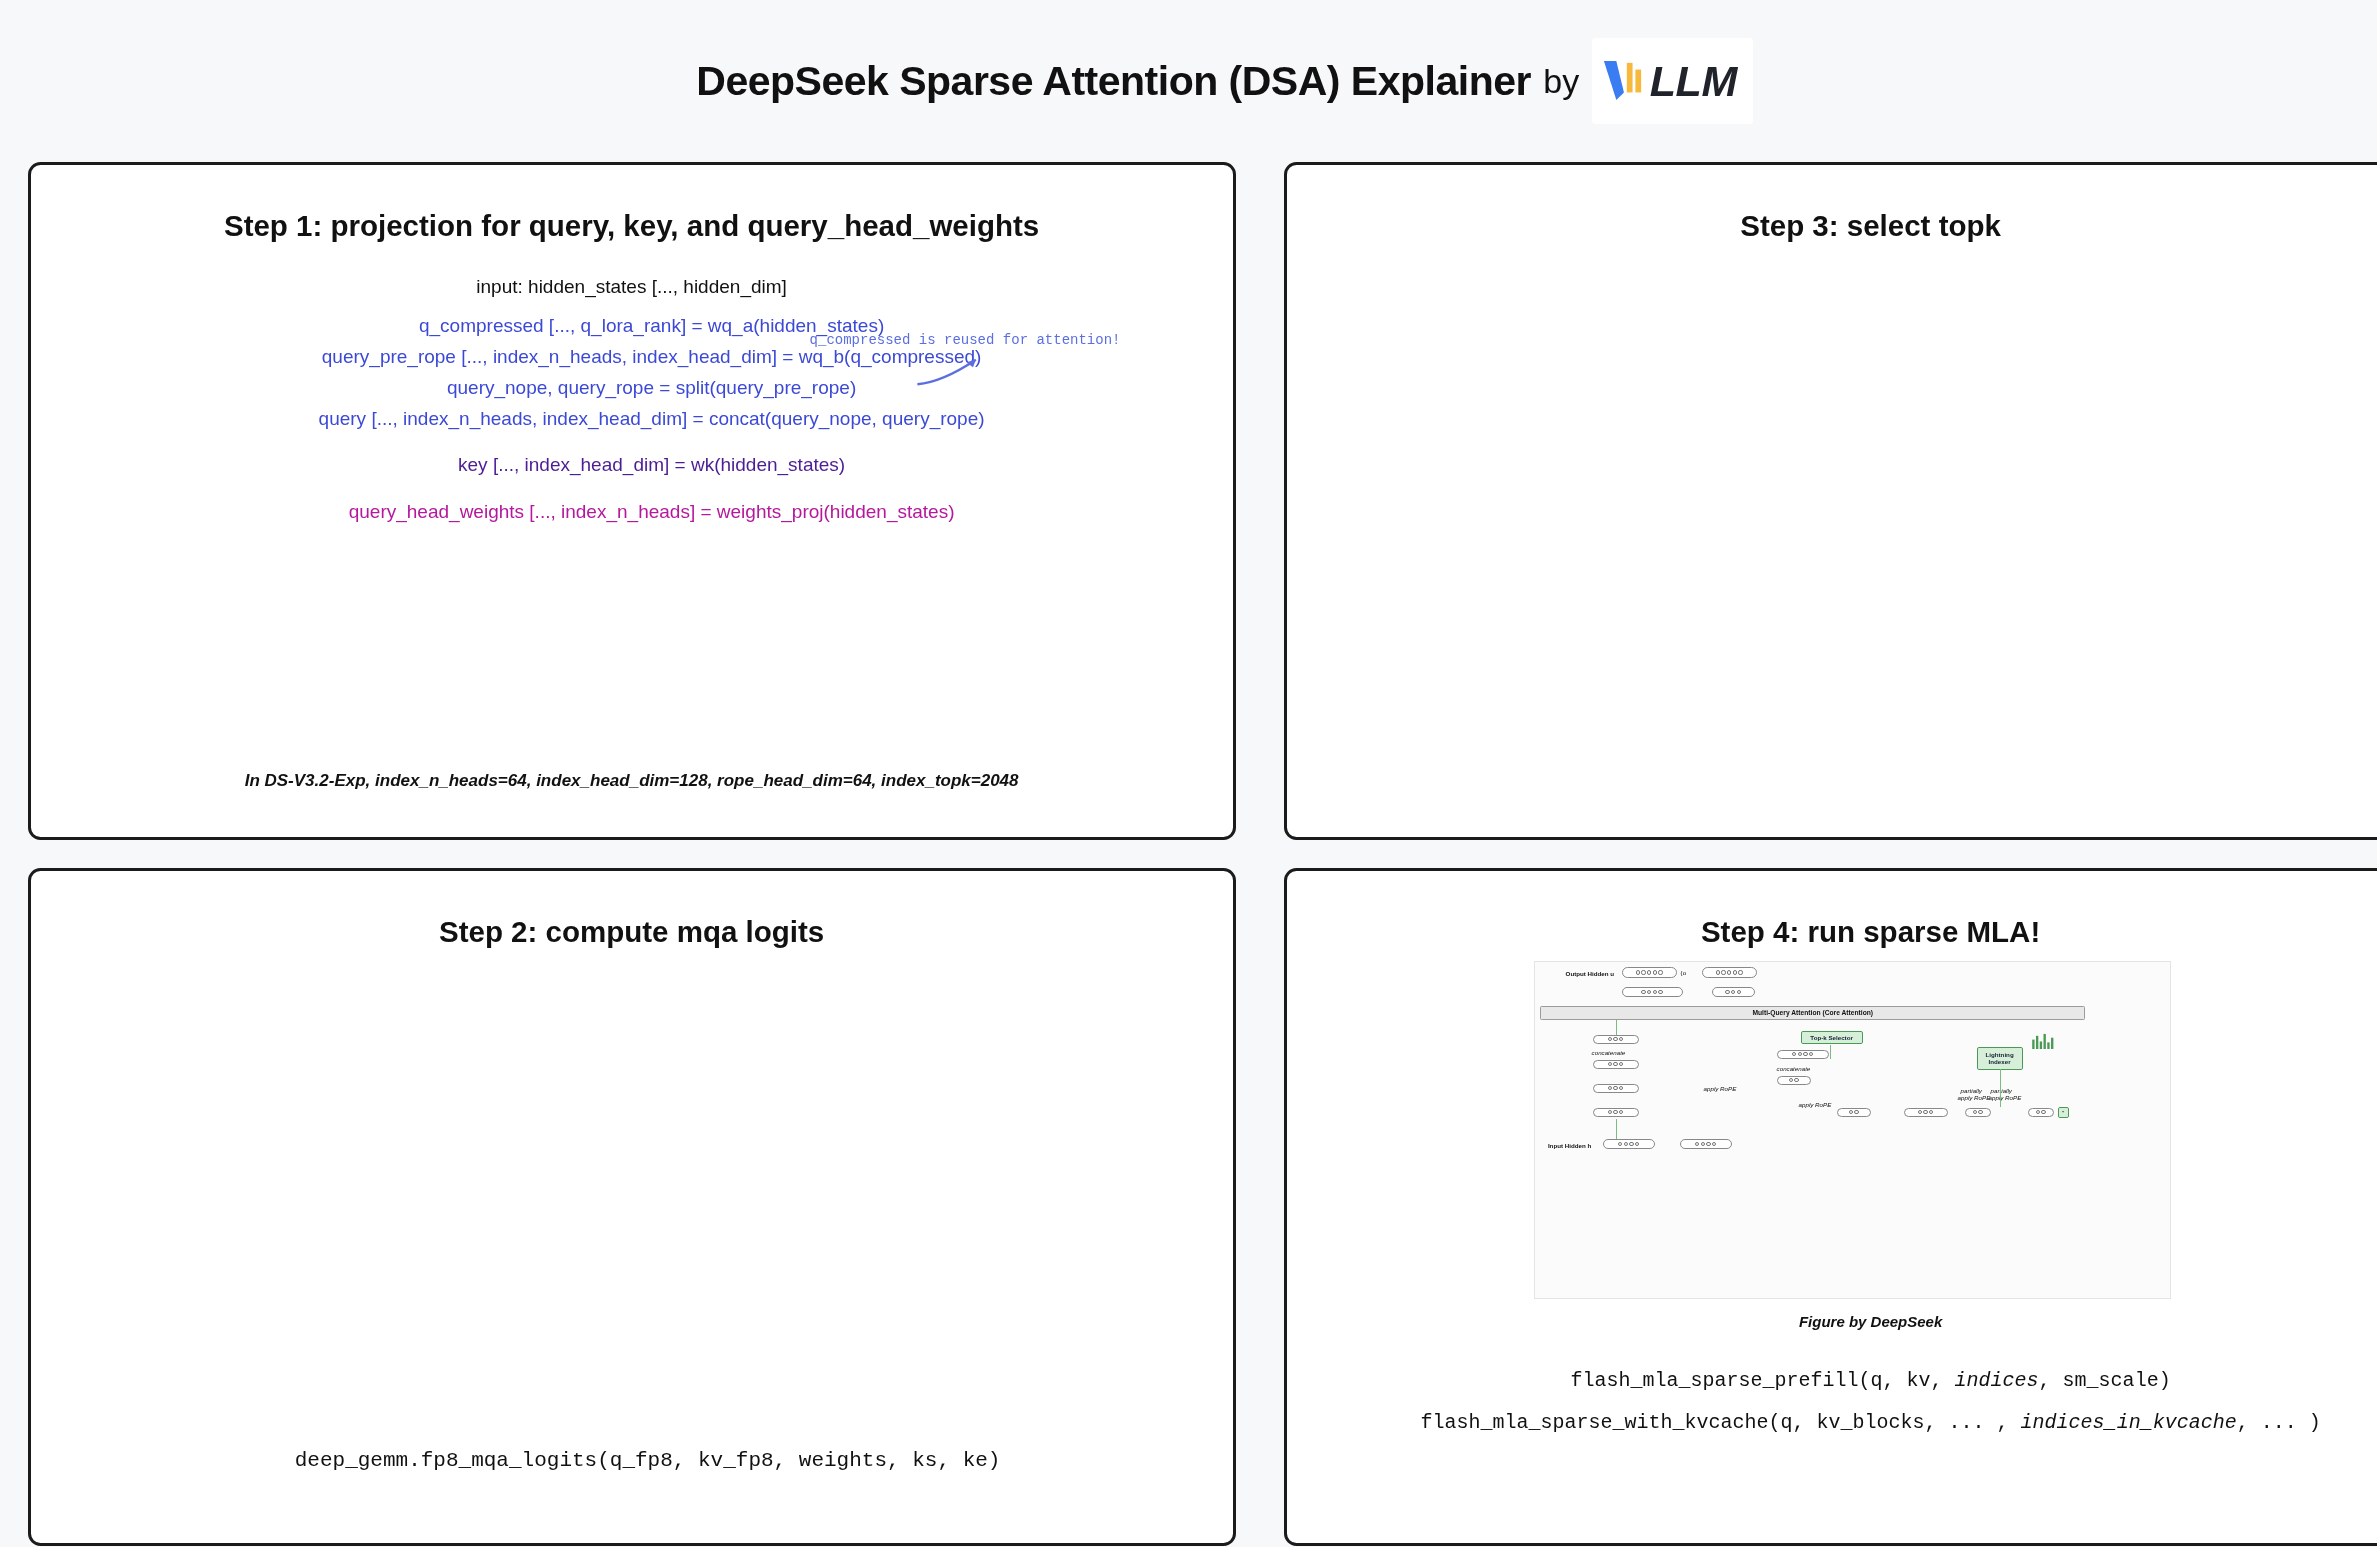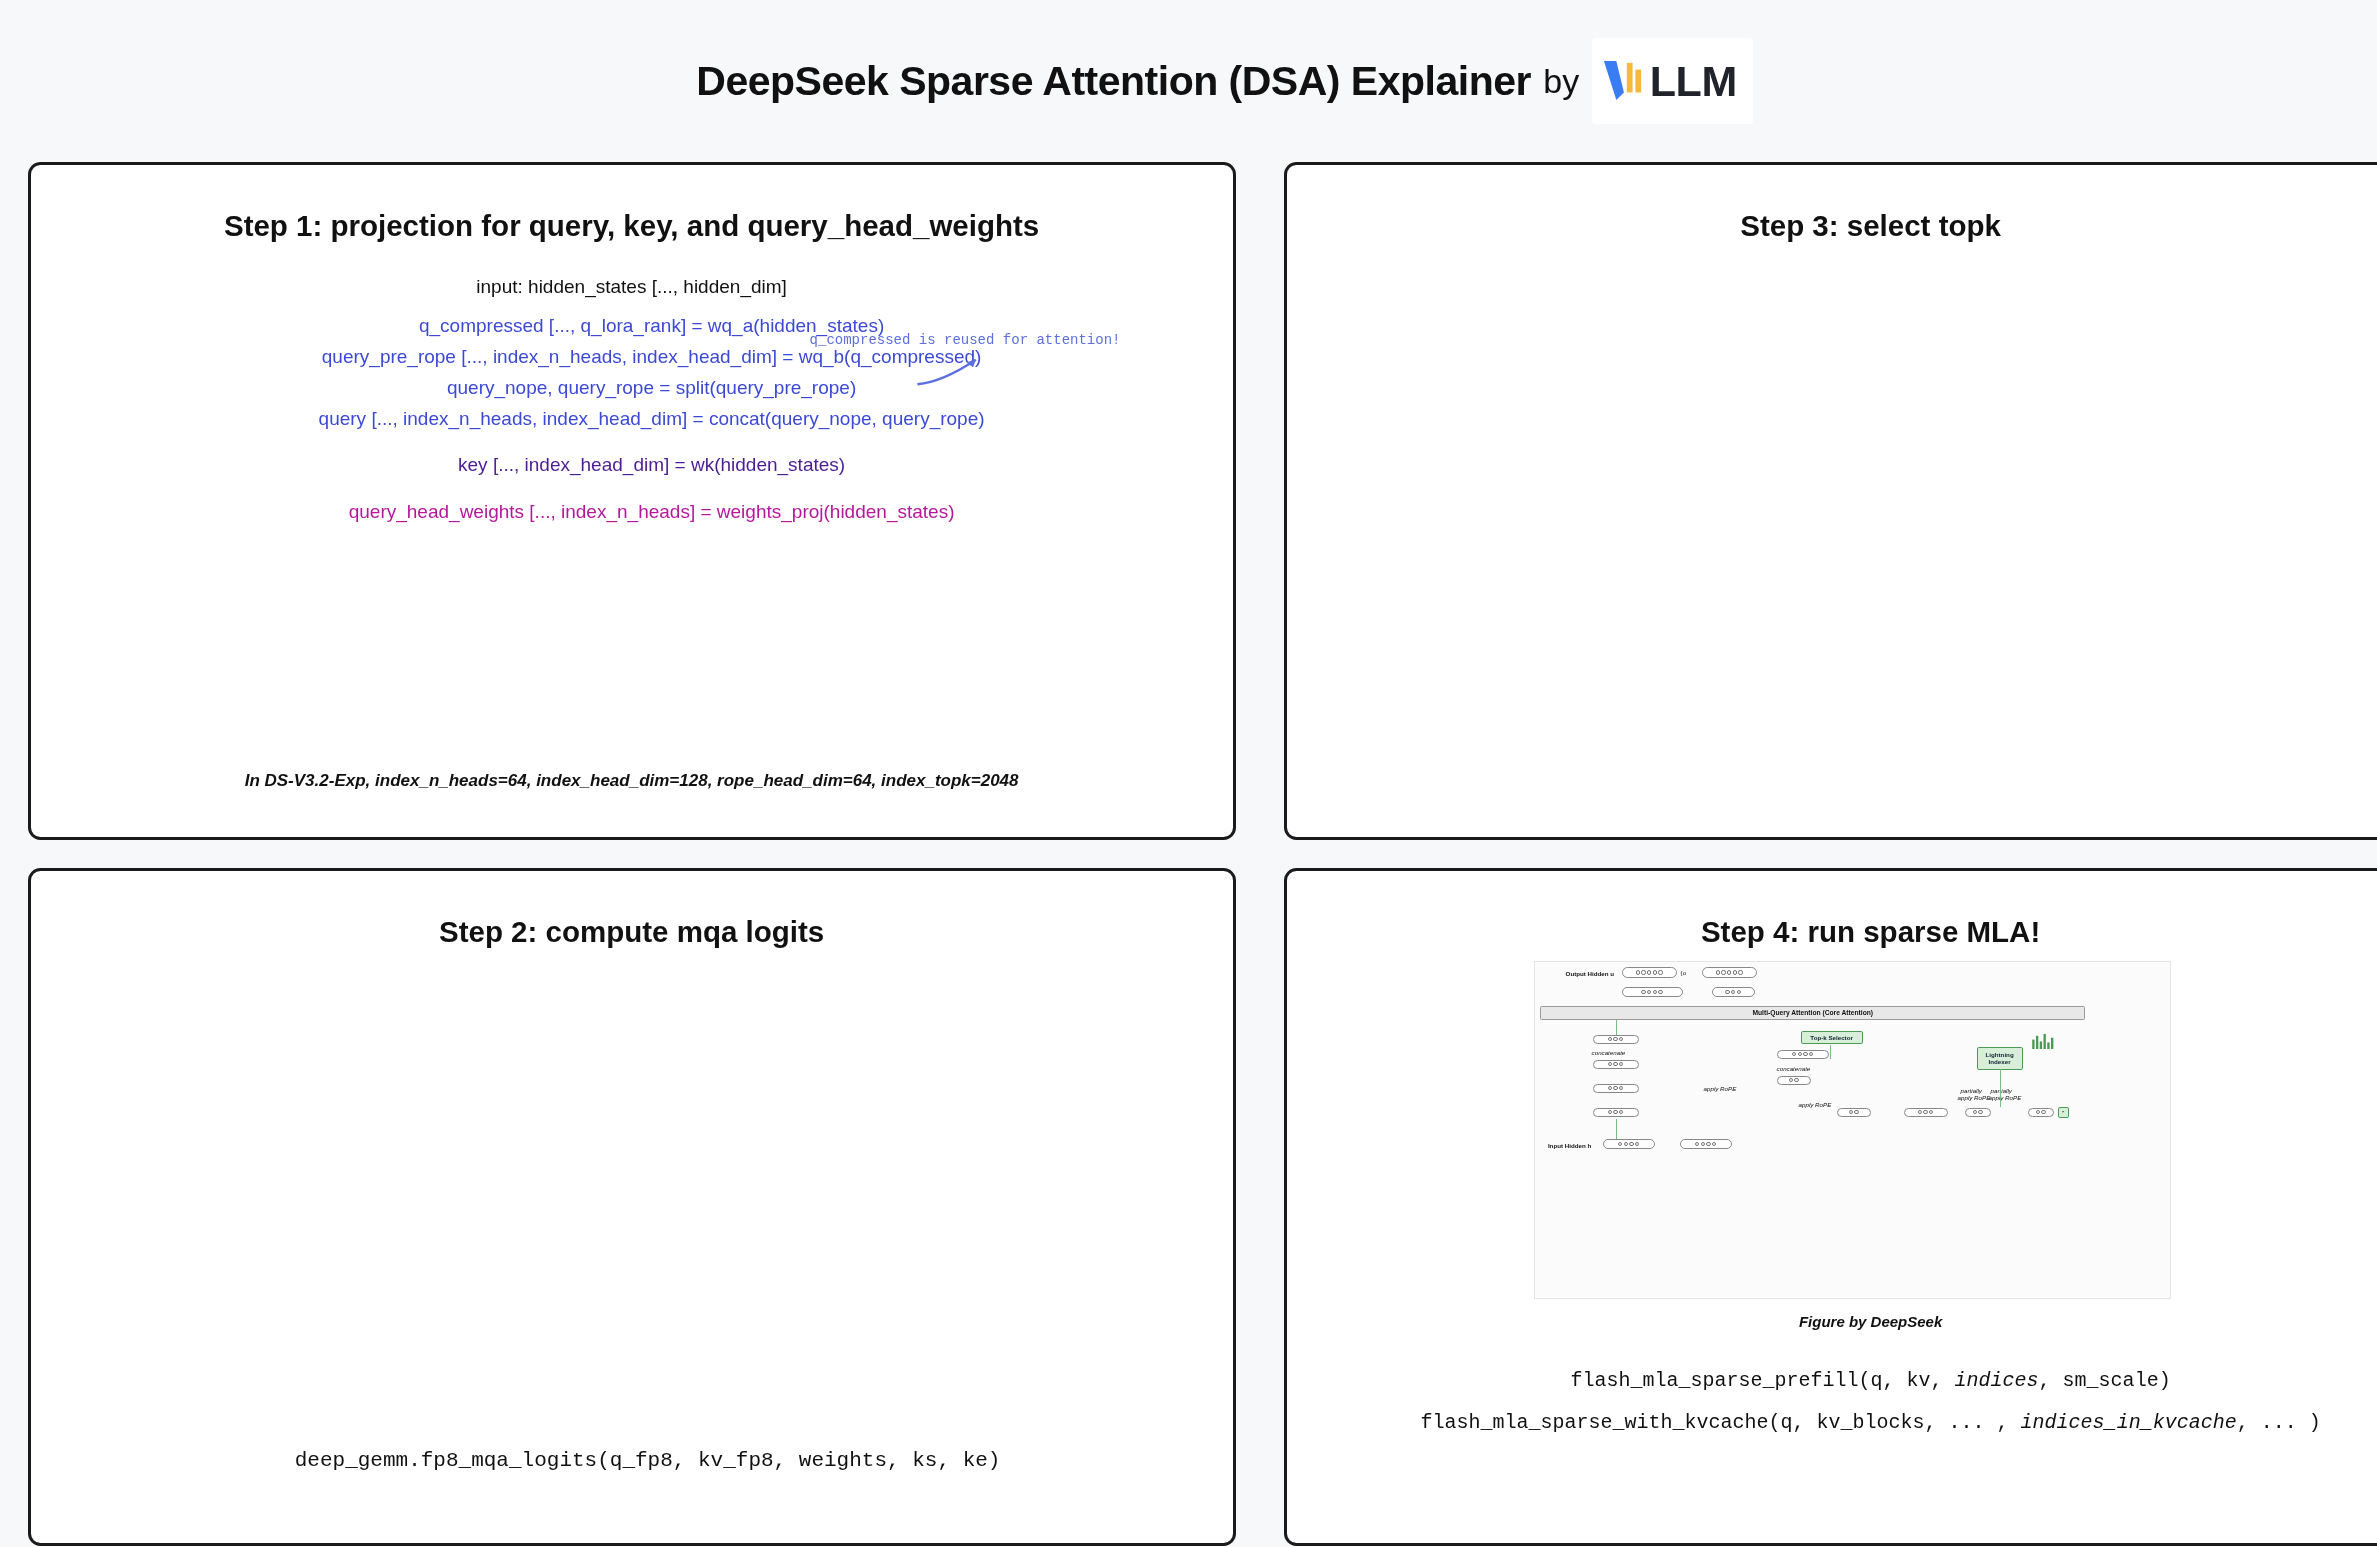--- a/index.html
+++ b/index.html
@@ -31,20 +31,21 @@
     font-weight: normal;
   }
   .logo-box {
     background: #ffffff;
     border-radius: 3.8px;
     padding: 6.7px 16px 6.7px 10.5px;
     display: flex;
     align-items: center;
     gap: 5.7px;
     height: 86px;
+    font-style: italic;
   }
   .logo-mark {
     width: 42px; height: 46px;
     position: relative;
     flex: none;
   }
   .logo-text {
     font-size: 43px;
     font-weight: bold;
     color: #20232a;

